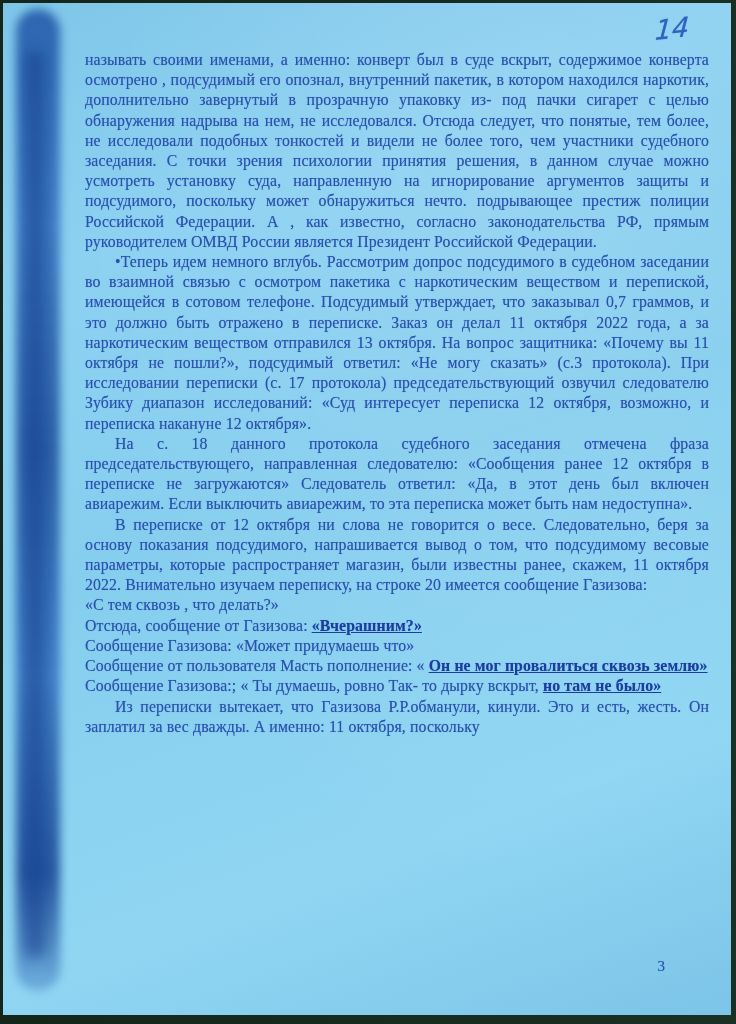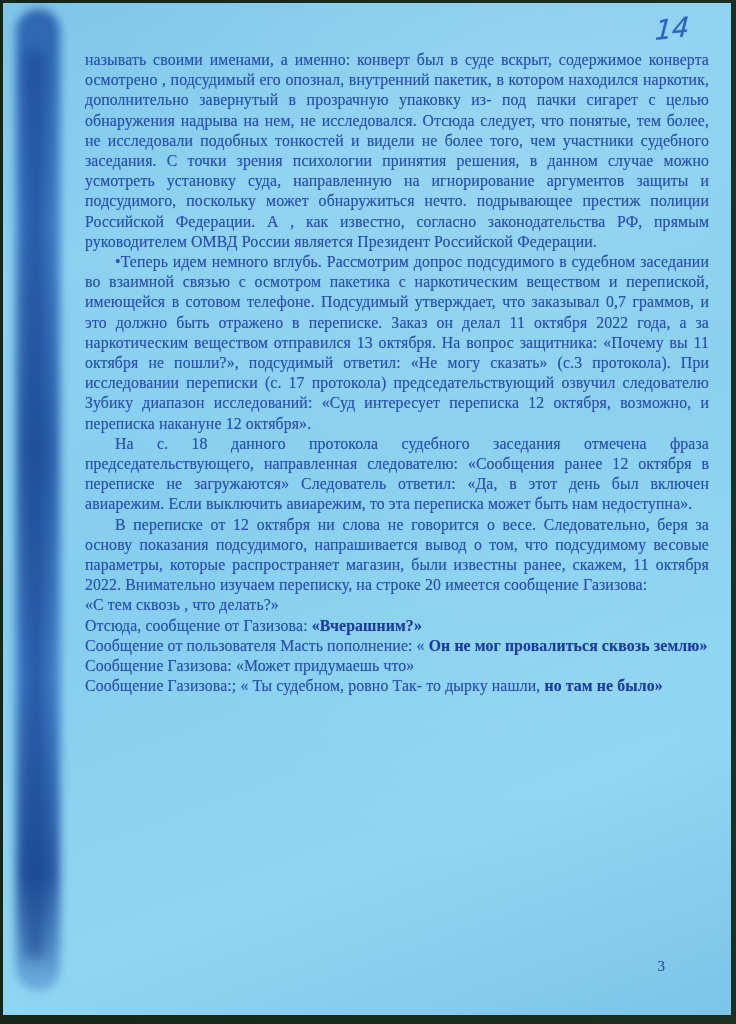--- a/index.html
+++ b/index.html
@@ -37,21 +37,21 @@
     font-family:"Liberation Serif","DejaVu Serif",serif;
     font-size:15.8px;line-height:20.2px;
     color:#2a52ae;text-align:justify;
     text-shadow:0 0 .8px rgba(42,82,174,.55);
     filter:blur(.28px);
     letter-spacing:.12px;
   }
   .content p{margin:0;}
   .indent{text-indent:30px;}
   .msg{margin:0;}
-  .bu{font-weight:bold;color:#1c3d9d;margin-top:40px;}
+  .bu{font-weight:bold;text-decoration:underline;color:#1c3d9d;margin-top:40px;}
   .dash-trail{
     display:inline-block;width:296px;height:9px;
     border-bottom:2.5px dashed rgba(38,74,160,.62);
     margin-left:8px;vertical-align:baseline;transform:translateY(-3px);
   }
   .footer-num{
     position:absolute;bottom:40px;right:66px;
     font-family:"Liberation Serif","DejaVu Serif",serif;
     font-size:15px;color:#2a52ae;text-shadow:0 0 .8px rgba(42,82,174,.5);
   }
@@ -73,26 +73,27 @@
       <p class="indent">На с. 18 данного протокола судебного заседания отмечена фраза председательствующего, направленная следователю: «Сообщения ранее 12 октября в переписке не загружаются» Следователь ответил: «Да, в этот день был включен авиарежим. Если выключить авиарежим, то эта переписка может быть нам недоступна».</p>
       <p class="indent">В переписке от 12 октября ни слова не говорится о весе. Следовательно, беря за основу показания подсудимого, напрашивается вывод о том, что подсудимому весовые параметры, которые распространяет магазин, были известны ранее, скажем, 11 октября 2022. Внимательно изучаем переписку, на строке  20 имеется сообщение Газизова:</p>
 
       <p class="msg">
         <span>«С тем сквозь , что делать?»</span>
       </p>
       <p class="msg">
         <span>Отсюда, сообщение от Газизова: </span><span class="bu">«Вчерашним?»</span>
       </p>
       <p class="msg">
+        <span>Сообщение Газизова: «Может придумаешь что»</span>
+      </p>
+      <p class="msg">
         <span>Сообщение от пользователя Масть пополнение: « </span><span class="bu">Он не мог провалиться сквозь землю»</span>
       </p>
       <p class="msg">
-        <span>Сообщение Газизова: «Может придумаешь что»</span>
-      </p>
-      <p class="msg">
-        <span>Сообщение Газизова:; « Ты судебном, ровно Так- то дырку нашли, </span><span class="bu">но там не было»</span>
+        <span>Сообщение Газизова:; « Ты думаешь, ровно Так- то дырку вскрыт, </span><span class="bu">но там не было»</span>
       </p>
 
+      <p class="indent">Из переписки вытекает, что Газизова Р.Р.обманули, кинули. Это и есть, жесть. Он заплатил за вес дважды. А именно: 11 октября, поскольку</p>
     </div>
 
     <div class="footer-num">3</div>
   </div>
 </div>
 
 </body></html>

